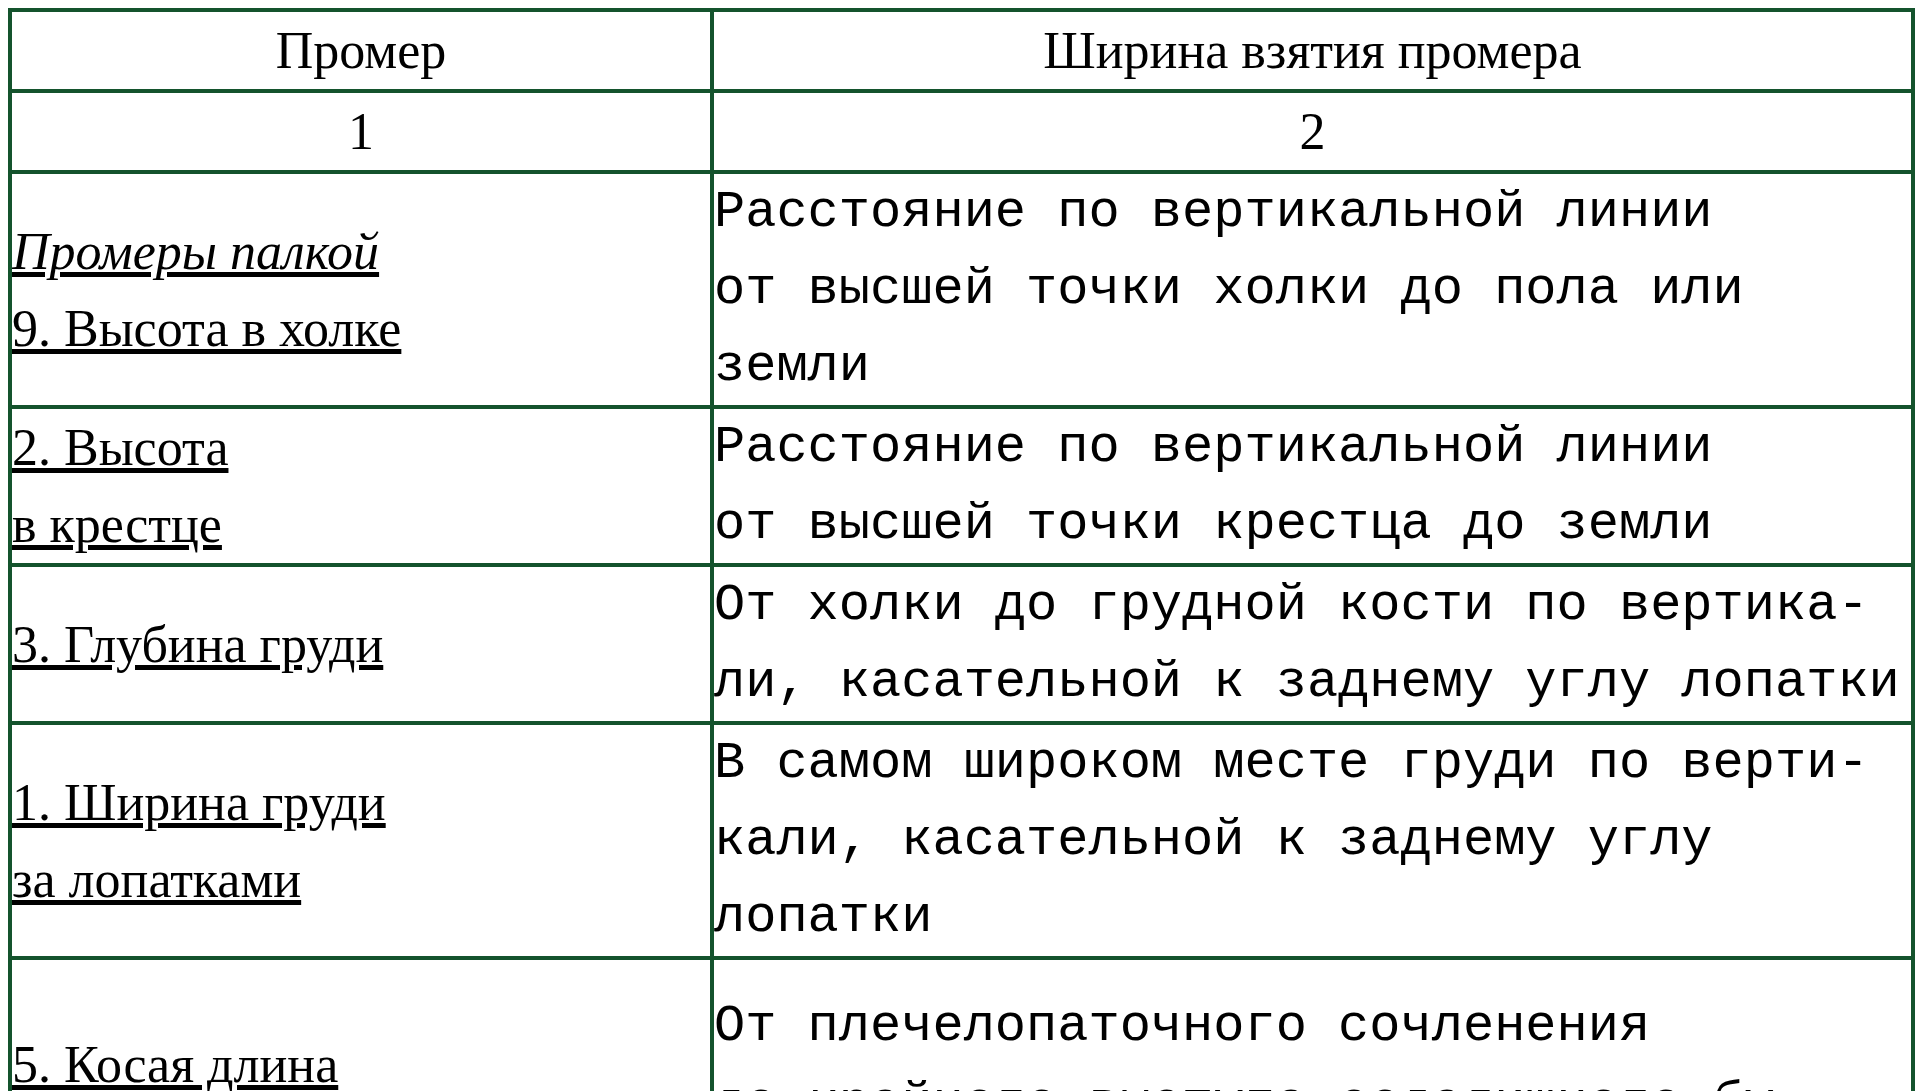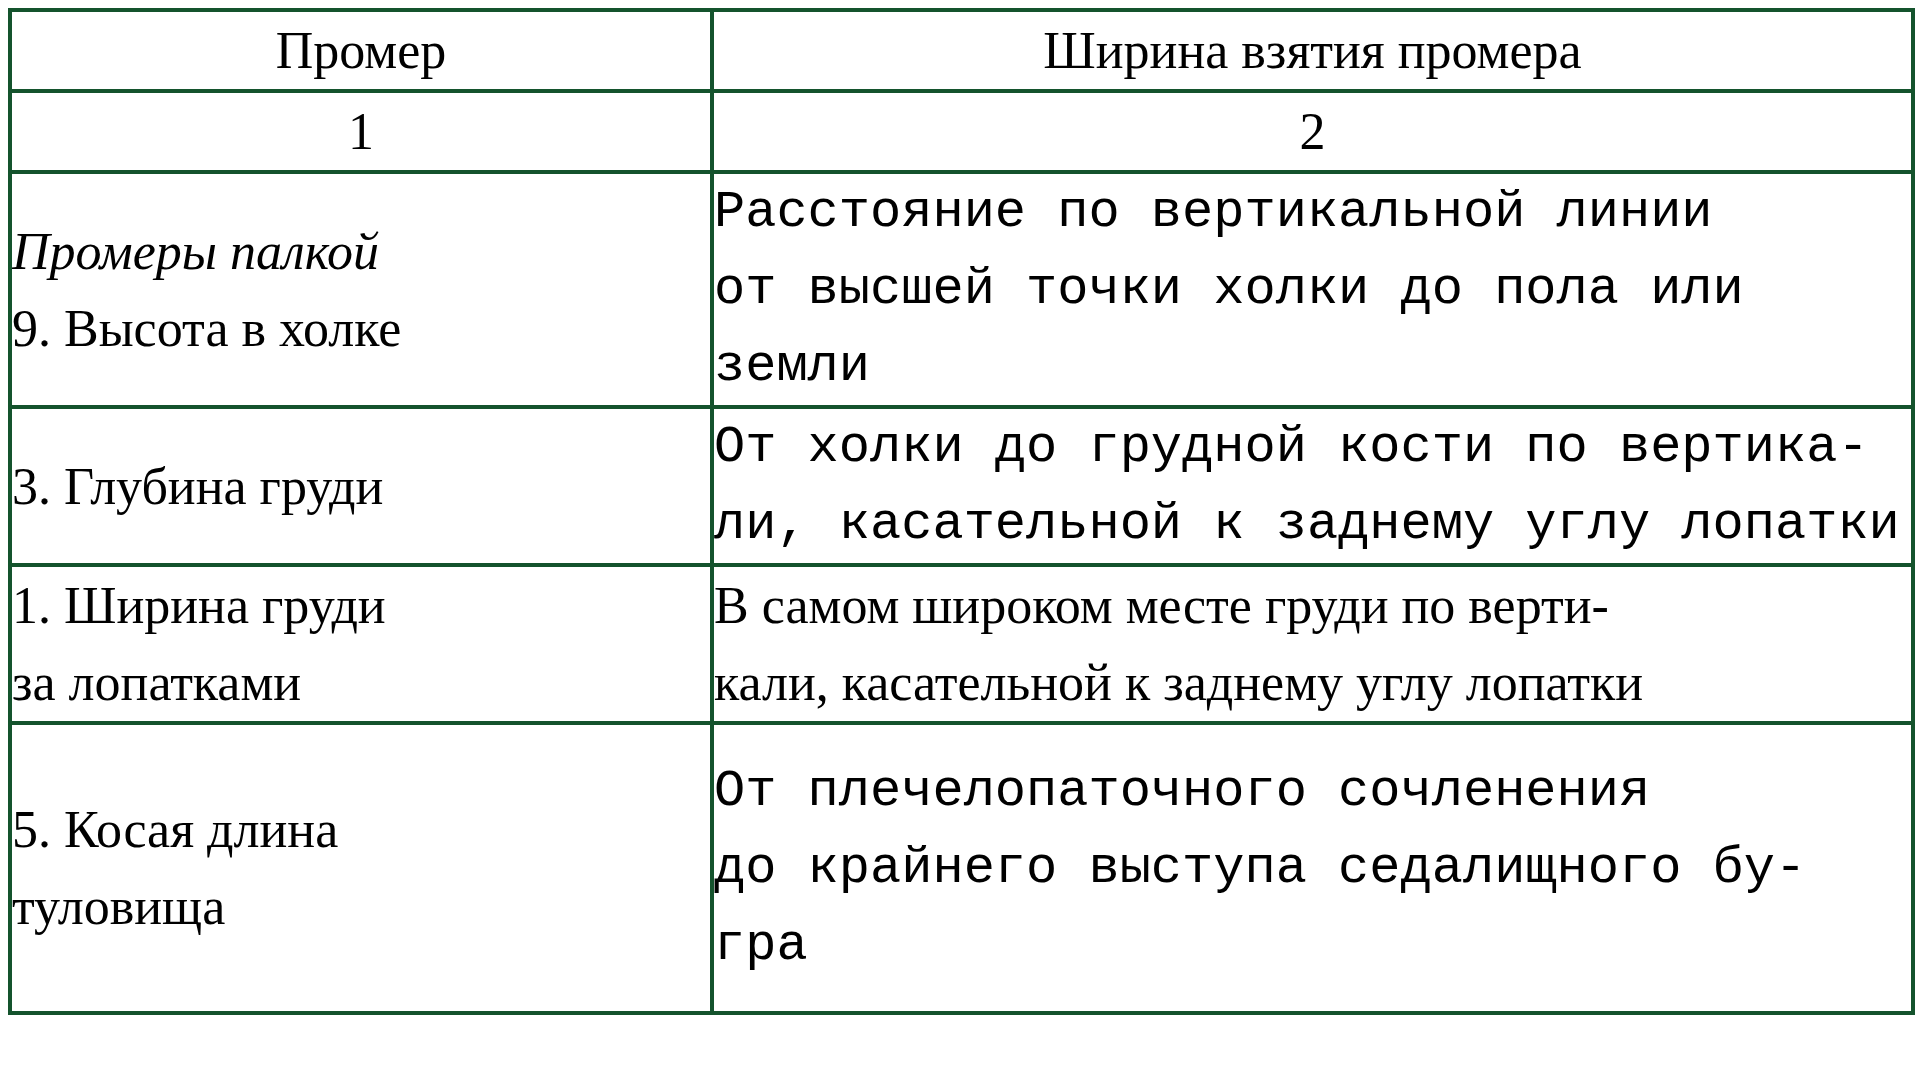--- a/index.html
+++ b/index.html
@@ -29,23 +29,23 @@
   .col-measure { width: 702px; }
   .row-header    { height: 70px; }
   .row-subheader { height: 77px; }
   .row-r1 { height: 231px; }
   .row-r2 { height: 157px; }
   .row-r3 { height: 155px; }
   .row-r4 { height: 157px; }
   .row-r5 { height: 290px; }
   td.center { text-align: center; }
   td.header-cell { font-size: 53px; line-height: 66px; }
-  .cell-left  { padding-left: 22px; padding-right: 8px; }
+  .cell-left  { padding-left: 22px; padding-right: 8px; text-decoration: underline; }
   .cell-right { padding-left: 14px; padding-right: 2px; font-family: Liberation Mono, monospace; }
-  .cell-right-tight { padding-left: 3px; padding-right: 2px; }
+  .cell-right-tight { padding-left: 3px; padding-right: 2px; font-family: Liberation Mono, monospace; }
   .multiline { white-space: pre-line; }
   .italic-line { font-style: italic; }
 </style>
 </head>
 <body>
 
 <div class="page">
   <table class="measure-table">
     <colgroup>
       <col class="col-measure">
@@ -62,20 +62,26 @@
       </tr>
       <tr class="row-r1">
         <td class="cell-left">
           <div class="italic-line">Промеры палкой</div>
           <div class="multiline">9. Высота в холке</div>
         </td>
         <td class="cell-right multiline">Расстояние по вертикальной линии
 от высшей точки холки до пола или
 земли</td>
       </tr>
+      <tr class="row-r2">
+        <td class="cell-left multiline">2. Высота
+в крестце</td>
+        <td class="cell-right multiline">Расстояние по вертикальной линии
+от высшей точки крестца до земли</td>
+      </tr>
       <tr class="row-r3">
         <td class="cell-left multiline">3. Глубина груди</td>
         <td class="cell-right multiline">От холки до грудной кости по вертика-
 ли, касательной к заднему углу лопатки</td>
       </tr>
       <tr class="row-r4">
         <td class="cell-left multiline">1. Ширина груди
 за лопатками</td>
         <td class="cell-right-tight multiline">В самом широком месте груди по верти-
 кали, касательной к заднему углу лопатки</td>

